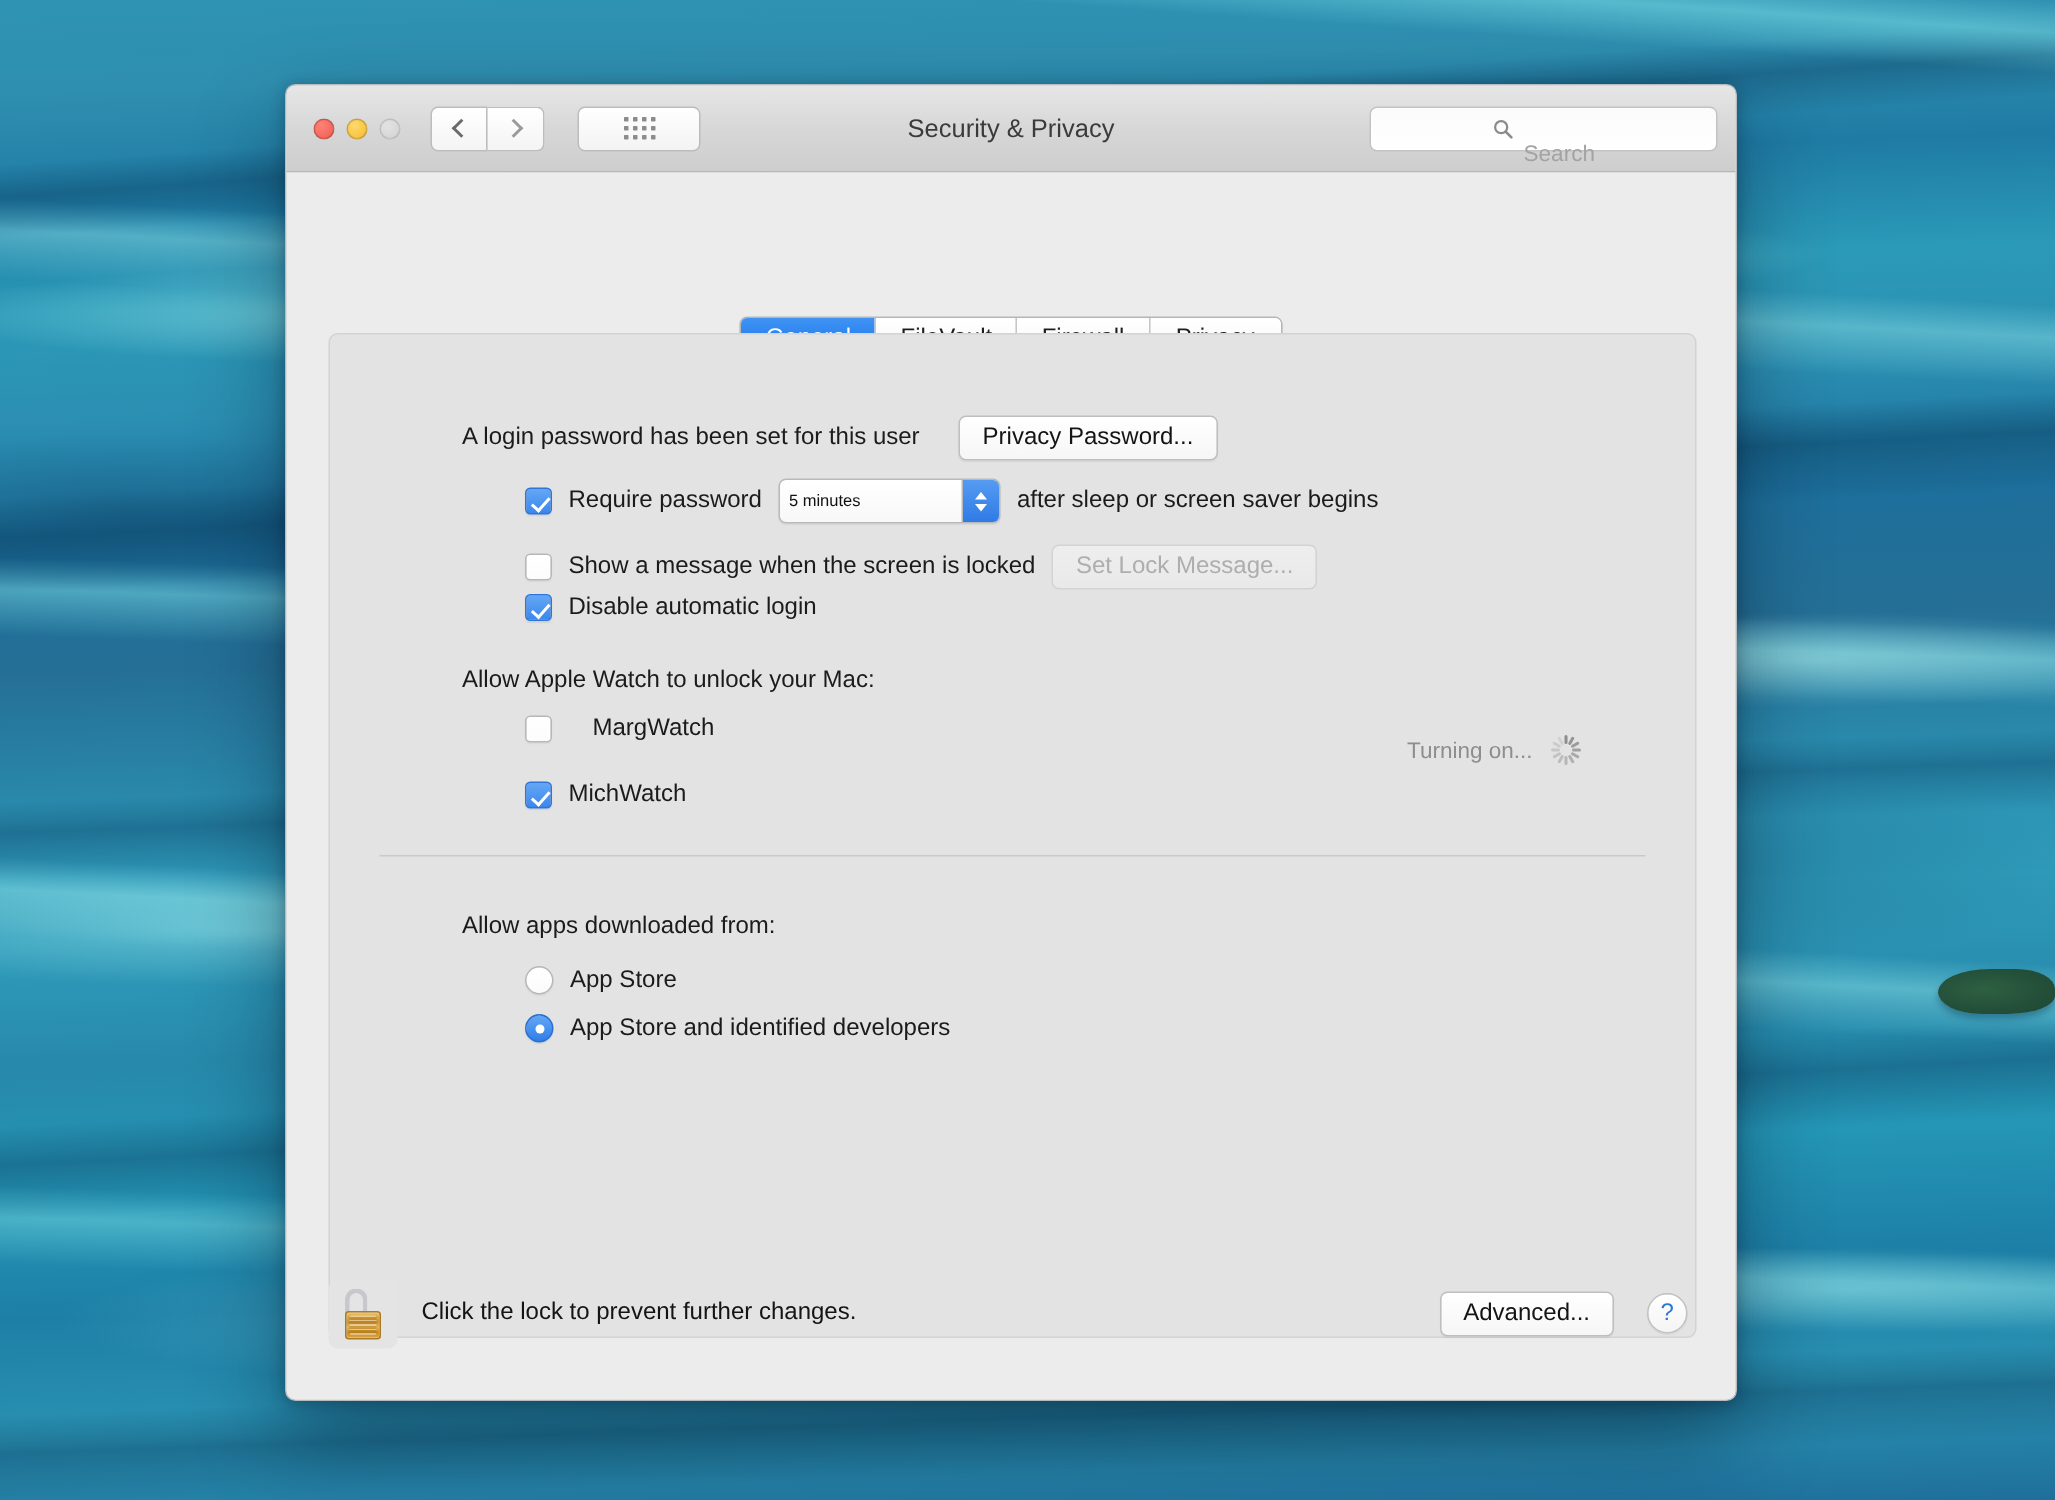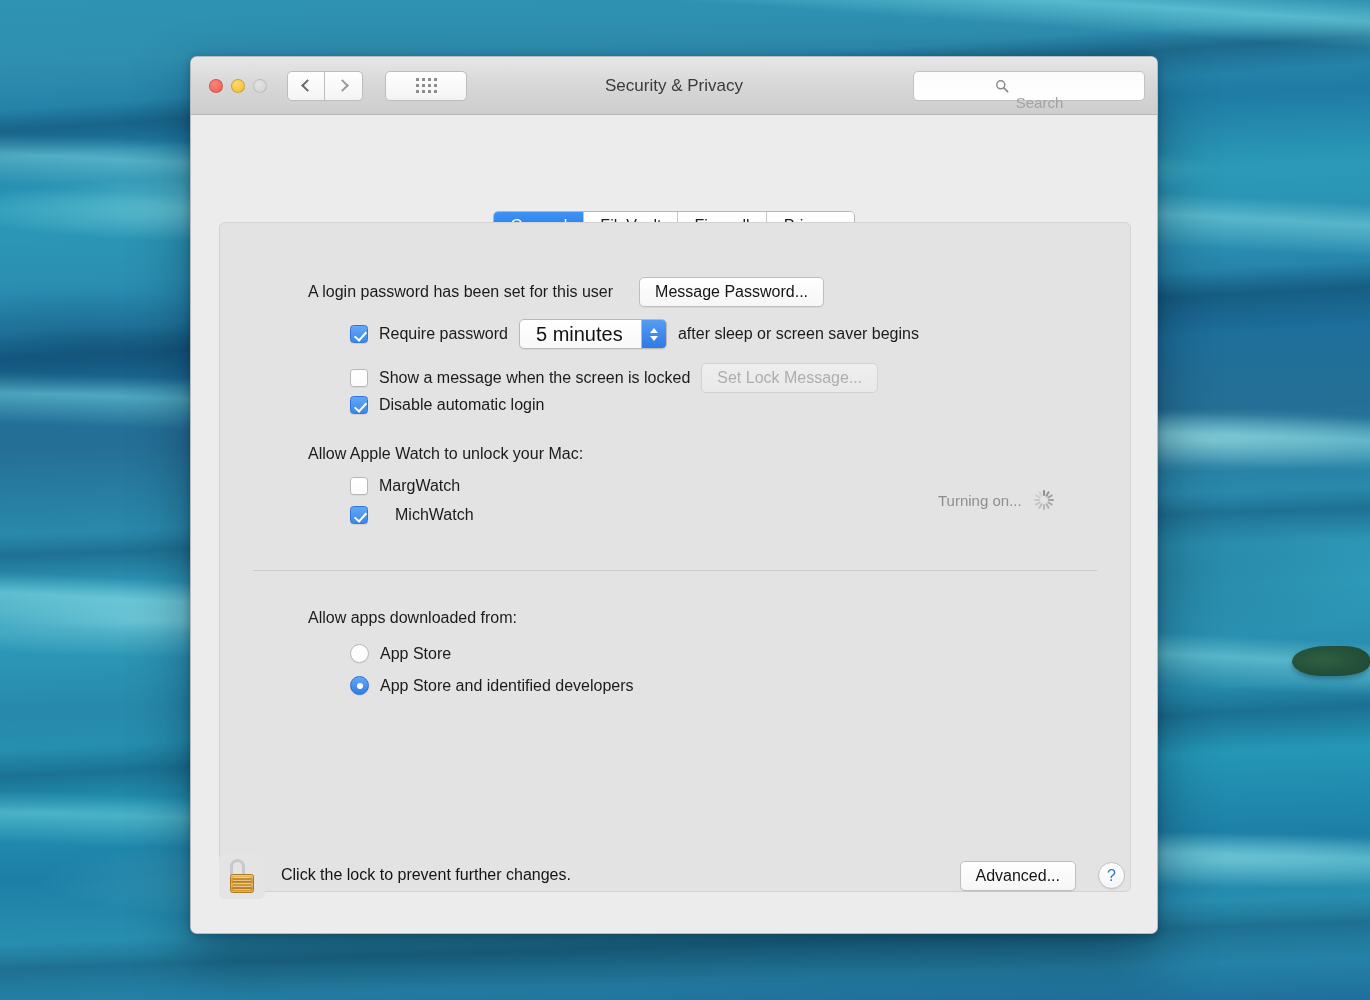--- a/index.html
+++ b/index.html
@@ -318,22 +318,22 @@
     border-radius: 5px;
     border: 1px solid #b9b9b9;
     background: linear-gradient(180deg, #ffffff 0%, #f8f8f8 100%);
     display: flex; align-items: center;
     box-shadow: 0 1px 1px rgba(0,0,0,0.06);
     overflow: hidden;
     cursor: default;
   }
   .popup-value {
     flex: 1;
-    padding-left: 16px;
-    font-size: 20px;
+    padding-left: 6px;
+    font-size: 11px;
     color: #111111;
     white-space: nowrap;
   }
   .stepper {
     width: 25px; height: 100%;
     background: linear-gradient(180deg, #559cf2 0%, #2f7ae6 100%);
     display: flex; flex-direction: column;
     align-items: center; justify-content: center;
     gap: 3px;
     border-left: 1px solid #b9b9b9;
@@ -479,21 +479,21 @@
           <div class="tab">Firewall</div>
           <div class="tab">Privacy</div>
         </div>
       </div>
 
       <div class="panel">
         <div class="content">
 
           <div class="row" style="left:88px; top:54px; gap:26px;">
             <span class="label">A login password has been set for this user</span>
-            <div class="pushbtn">Message Password...</div>
+            <div class="pushbtn">Privacy Password...</div>
           </div>
 
           <div class="row" style="left:130px; top:96px; gap:11px;">
             <span class="cb on"></span>
             <span class="label">Require password</span>
             <div class="popup">
               <span class="popup-value">5 minutes</span>
               <span class="stepper">
                 <i class="st-arrow st-up"></i>
                 <i class="st-arrow st-down"></i>
@@ -510,26 +510,26 @@
 
           <div class="row" style="left:130px; top:173px; gap:11px;">
             <span class="cb on"></span>
             <span class="label">Disable automatic login</span>
           </div>
 
           <div class="row" style="left:88px; top:222px;">
             <span class="label">Allow Apple Watch to unlock your Mac:</span>
           </div>
 
-          <div class="row" style="left:130px; top:254px; gap:11px;">
+          <div class="row" style="left:130px; top:254px; gap:27px;">
             <span class="cb off"></span>
             <span class="label">MargWatch</span>
           </div>
 
-          <div class="row" style="left:130px; top:283px; gap:27px;align-items:center;">
+          <div class="row" style="left:130px; top:298px; gap:11px;align-items:center;">
             <span class="cb on"></span>
             <span class="label">MichWatch</span>
           </div>
 
           <div class="row" style="left:718px; top:266px; gap:11px;">
             <span class="label-dim">Turning on...</span>
             <span class="spinner">
               <i style="transform:rotate(0deg);opacity:1"></i>
               <i style="transform:rotate(30deg);opacity:.92"></i>
               <i style="transform:rotate(60deg);opacity:.84"></i>

